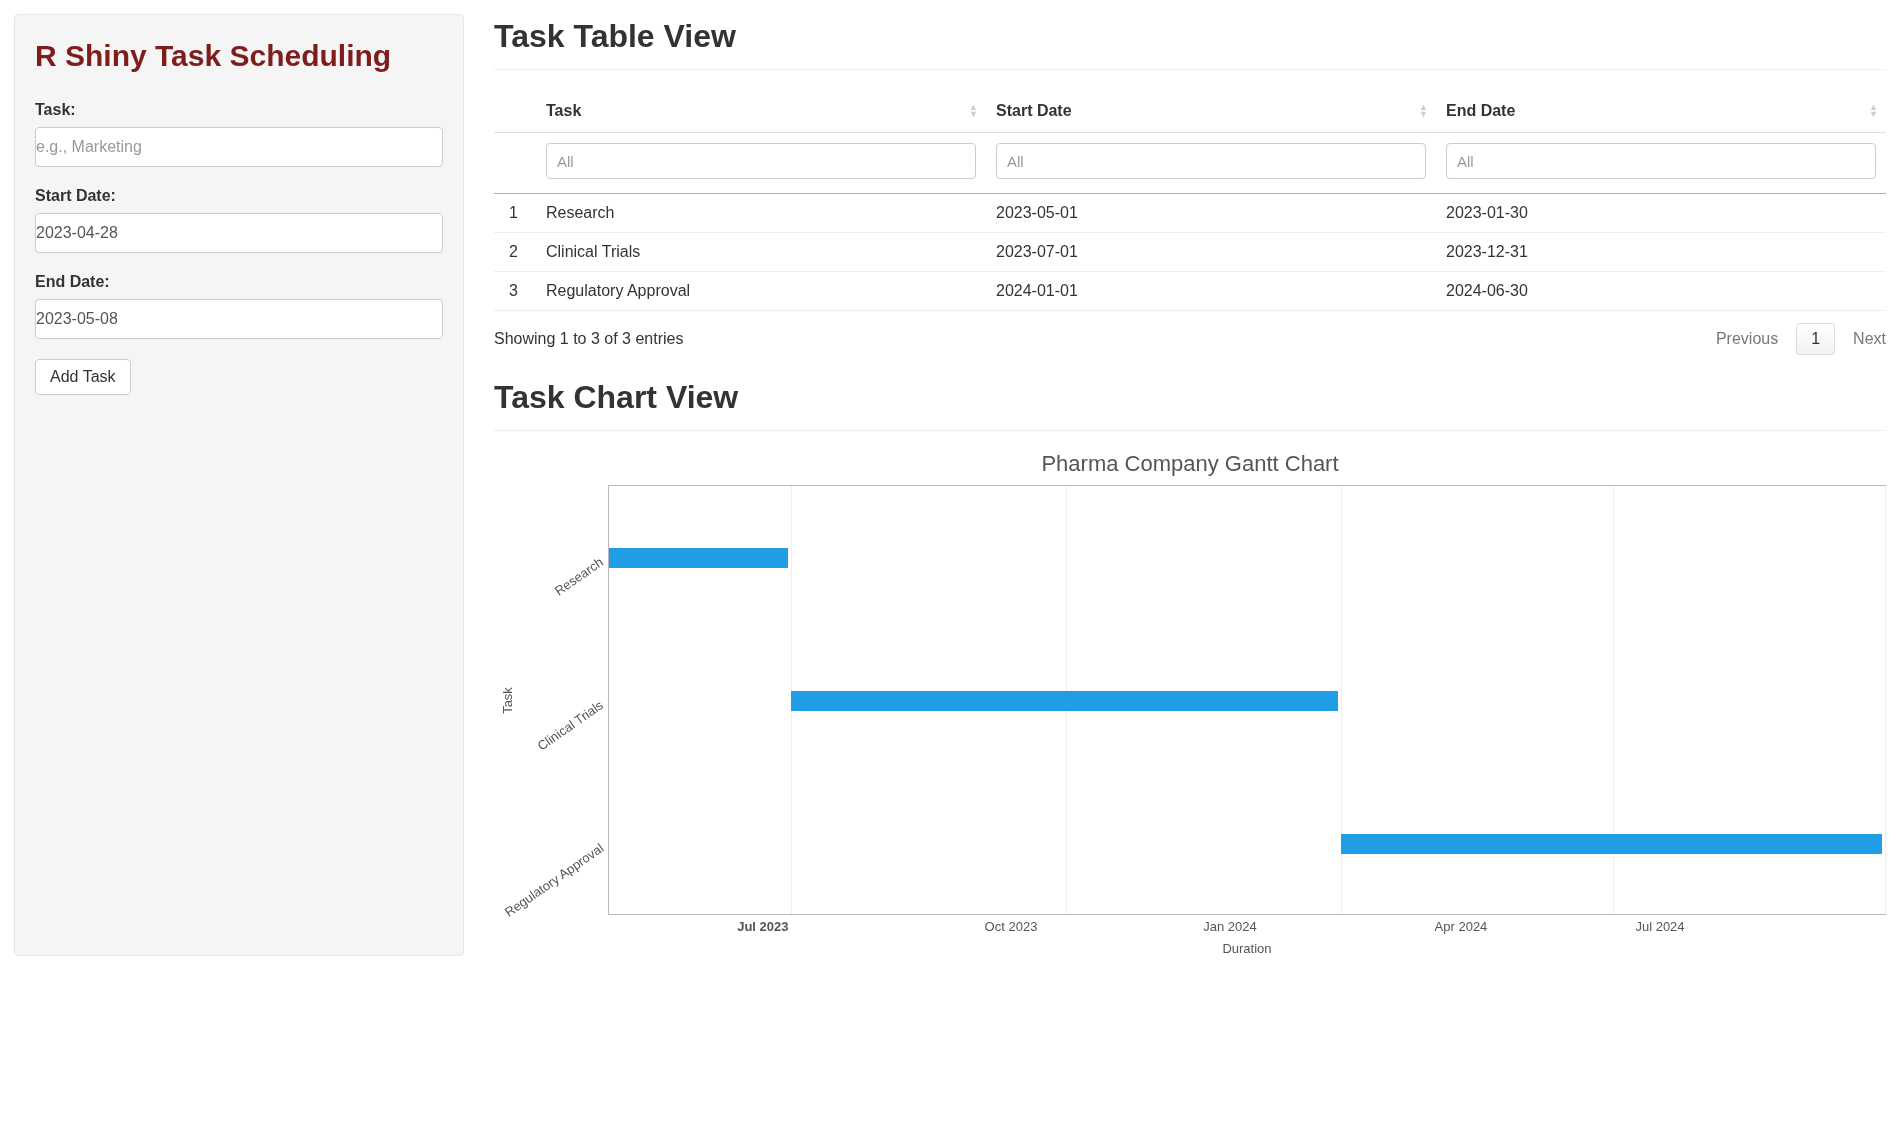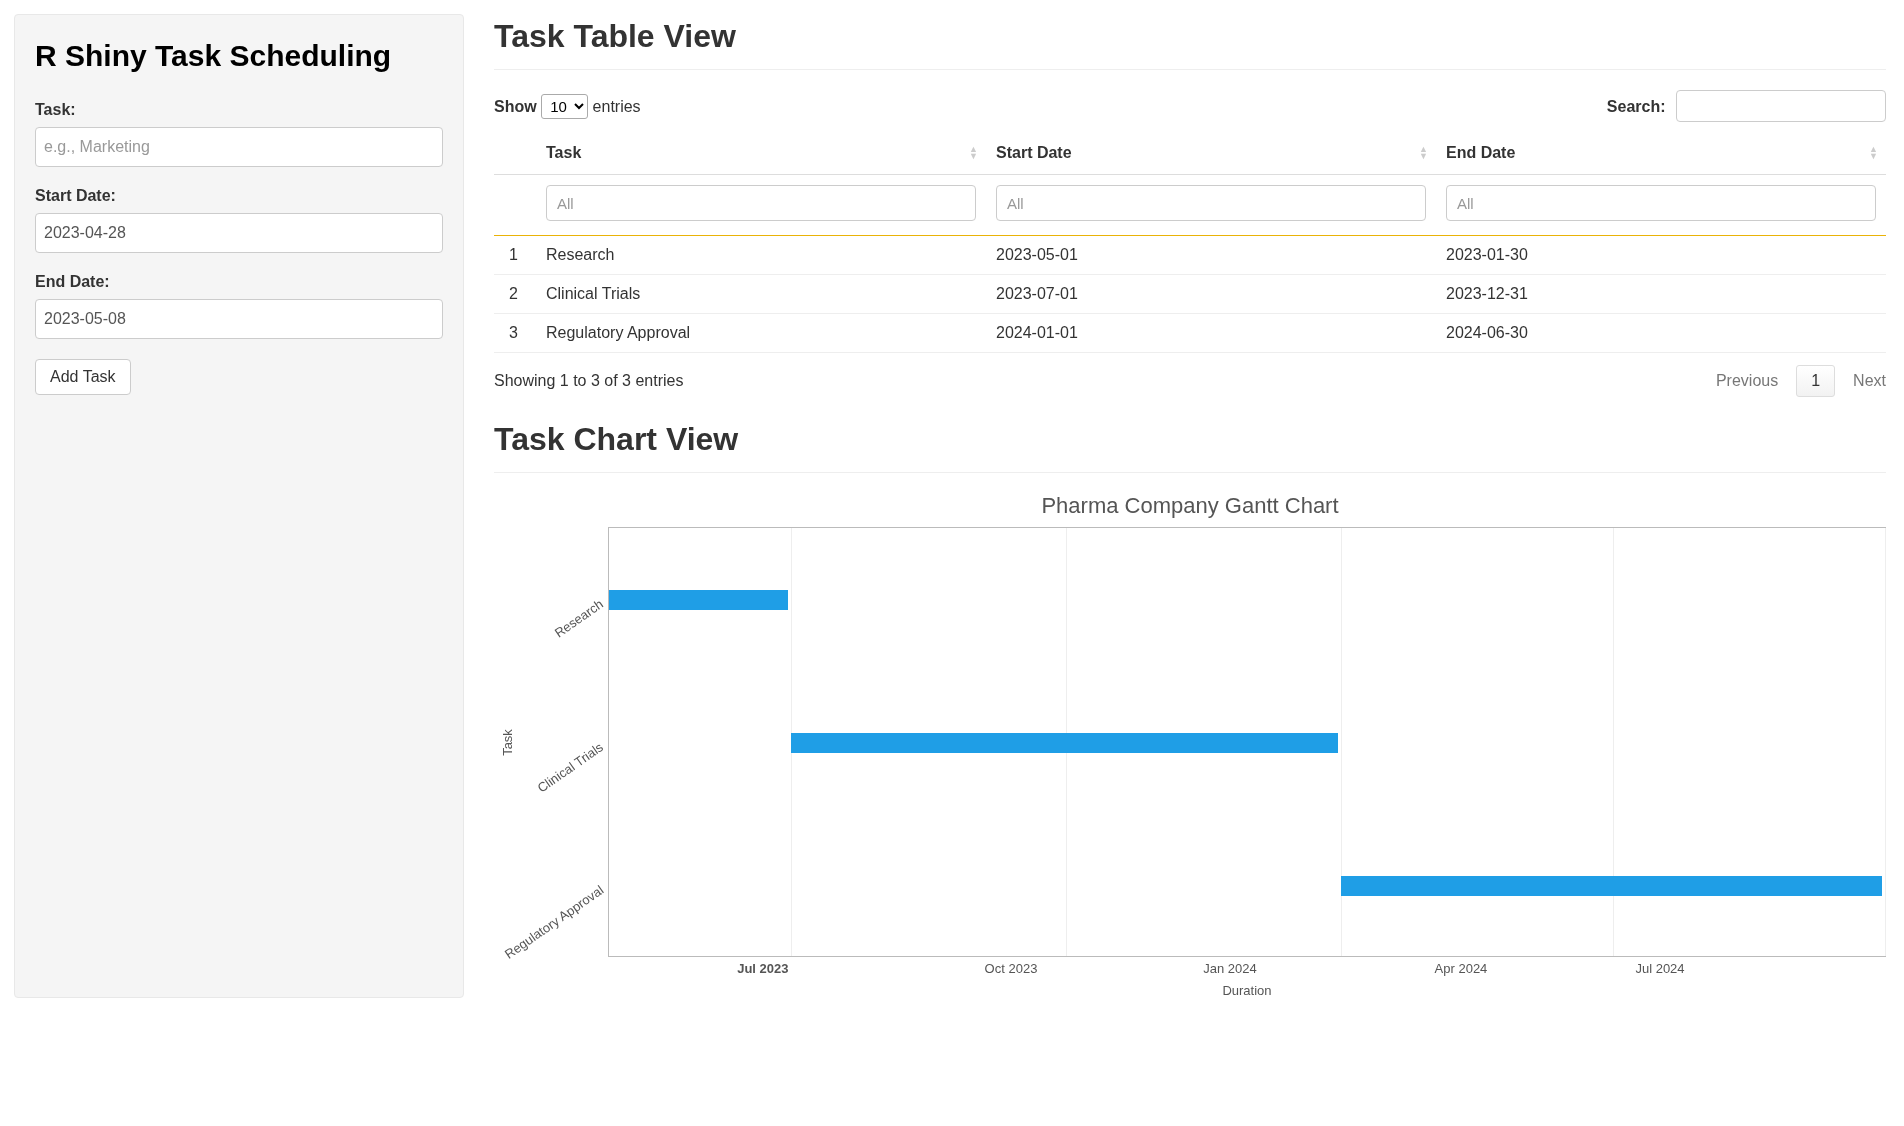--- a/index.html
+++ b/index.html
@@ -17,35 +17,35 @@
     width: 450px;
     background: #f5f5f5;
     border: 1px solid #e8e8e8;
     border-radius: 4px;
     padding: 20px 20px 22px 20px;
   }
   .sidebar h2 {
     font-size: 30px;
     font-weight: 600;
     margin: 4px 0 28px 0;
-    color: #000000;
+    color: #7f1d1d;
   }
   .form-label {
     font-weight: 700;
     font-size: 16px;
     margin-bottom: 8px;
     display: block;
     color: #333;
   }
   .form-control {
     width: 100%;
     height: 40px;
     border: 1px solid #ccc;
     border-radius: 4px;
-    padding: 6px 8px;
+    padding: 6px 0;
     font-size: 16px;
     color: #555;
     background: #fff;
     margin-bottom: 20px;
   }
   .form-control::placeholder { color: #999; }
   .btn {
     background: #fff;
     border: 1px solid #ccc;
     border-radius: 4px;
@@ -238,35 +238,20 @@
     <label class="form-label">End Date:</label>
     <input class="form-control" value="2023-05-08" style="">
 
     <button class="btn">Add Task</button>
   </div>
 
   <div class="main">
     <h2>Task Table View</h2>
     <hr class="rule">
 
-    <div class="dt-top">
-      <div>
-        <label>
-          <span>Show</span>
-          <select class="len-select">
-            <option>10</option>
-          </select>
-          <span class="light">entries</span>
-        </label>
-      </div>
-      <div>
-        <label>Search:</label>
-        <input class="search-input" value="" style="">
-      </div>
-    </div>
 
     <table class="dt">
       <thead>
         <tr class="headers">
           <th class="idx-header"></th>
           <th>
             <span>Task</span>
             <span class="sort-icons">
                 <span>▲</span>
                 <span>▼</span>

